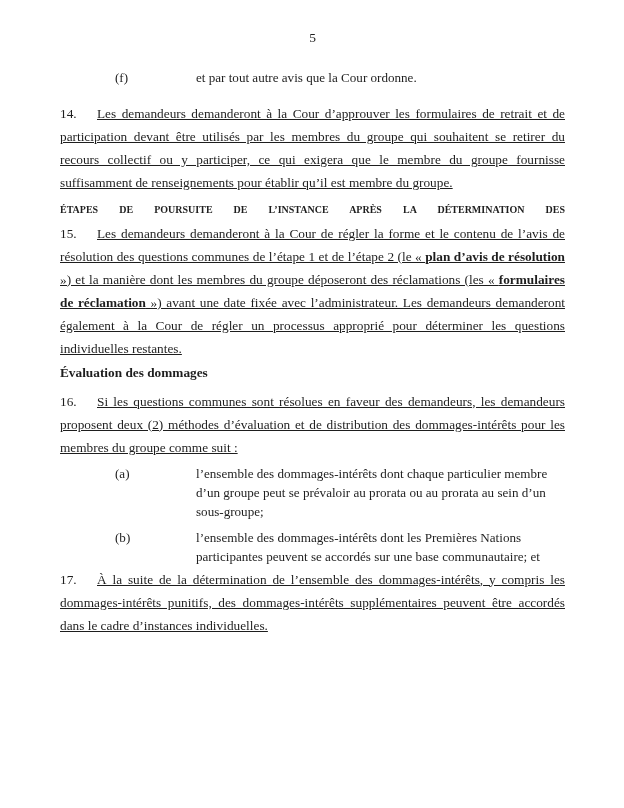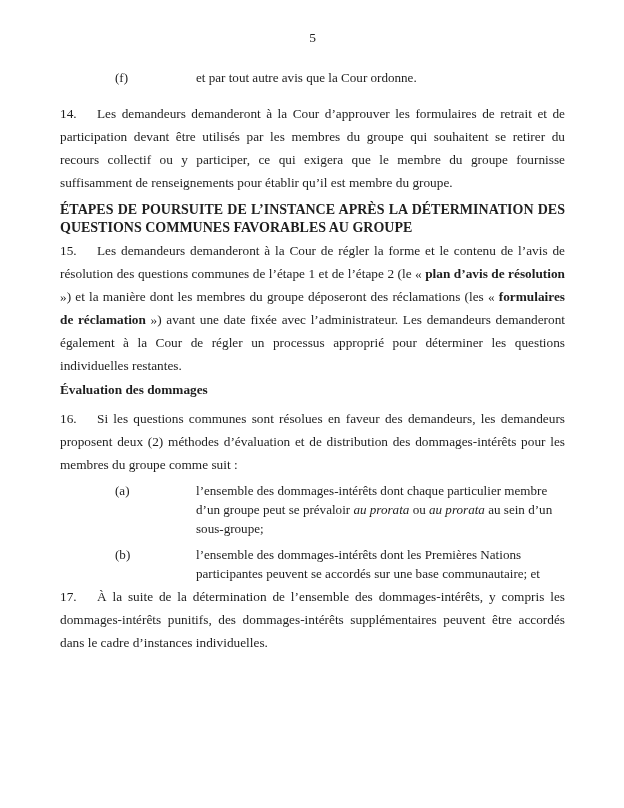--- a/index.html
+++ b/index.html
@@ -17,32 +17,33 @@
   .page-number {
     text-align: center;
     font-size: 13.5px;
     line-height: 15px;
   }
   .para {
     margin: 0;
     font-size: 13.3px;
     line-height: 23px;
     text-align: justify;
+    text-decoration: underline;
   }
   .para .pnum {
     display: inline-block;
     width: 37px;
   }
   .p14 { margin-top: 16px; }
   .p15 { margin-top: 3px; }
   .p16 { margin-top: 9px; }
   .p17 { margin-top: 2px; }
   .heading {
     margin-top: 7px;
-    font-size: 14px;
+    font-size: 10px;
     font-weight: bold;
     line-height: 17.5px;
   }
   .heading-line1 {
     text-align: justify;
     text-align-last: justify;
   }
   .subheading {
     font-size: 13.3px;
     font-weight: bold;
@@ -55,39 +56,38 @@
     margin-left: 55px;
     font-size: 13.1px;
     line-height: 19px;
   }
   .hang-label { flex: 0 0 36px; width: 36px; }
   .hang-text  { width: 393px; text-align: left; margin-left: 45px; }
   .item-f { margin-top: 25px; line-height: 16px; }
   .item-a { margin-top: 5px; }
   .item-b { margin-top: 7px; }
   .b { font-weight: bold; }
-  .i { font-style: italic; }
+  .i { }
 </style>
 </head>
 <body>
 
 <div class="page">
 
   <div class="page-number">5</div>
 
   <div class="hang-item item-f">
     <span class="hang-label">(f)</span>
     <span class="hang-text">et par tout autre avis que la Cour ordonne.</span>
   </div>
 
   <p class="para p14"><span class="pnum">14.</span><span>Les demandeurs demanderont à la Cour d’approuver les formulaires de retrait et de participation devant être utilisés par les membres du groupe qui souhaitent se retirer du recours collectif ou y participer, ce qui exigera que le membre du groupe fournisse suffisamment de renseignements pour établir qu’il est membre du groupe.</span></p>
 
   <div class="heading">
     <div class="heading-line1">ÉTAPES DE POURSUITE DE L’INSTANCE APRÈS LA DÉTERMINATION DES</div>
-    <div class="heading-line2">QUESTIONS COMMUNES FAVORABLES AU GROUPE</div>
   </div>
 
 
   <p class="para p15"><span class="pnum">15.</span><span><span>Les demandeurs demanderont à la Cour de régler la forme et le contenu de l’avis de résolution des questions communes de l’étape 1 et de l’étape 2 (le « </span><span class="b">plan d’avis de résolution</span><span> ») et la manière dont les membres du groupe déposeront des réclamations (les « </span><span class="b">formulaires de réclamation</span><span> ») avant une date fixée avec l’administrateur. Les demandeurs demanderont également à la Cour de régler un processus approprié pour déterminer les questions individuelles restantes.</span></span></p>
 
   <div class="subheading sh-eval">Évaluation des dommages</div>
 
   <p class="para p16"><span class="pnum">16.</span><span>Si les questions communes sont résolues en faveur des demandeurs, les demandeurs proposent deux (2) méthodes d’évaluation et de distribution des dommages-intérêts pour les membres du groupe comme suit :</span></p>
 
   <div class="hang-item item-a">

